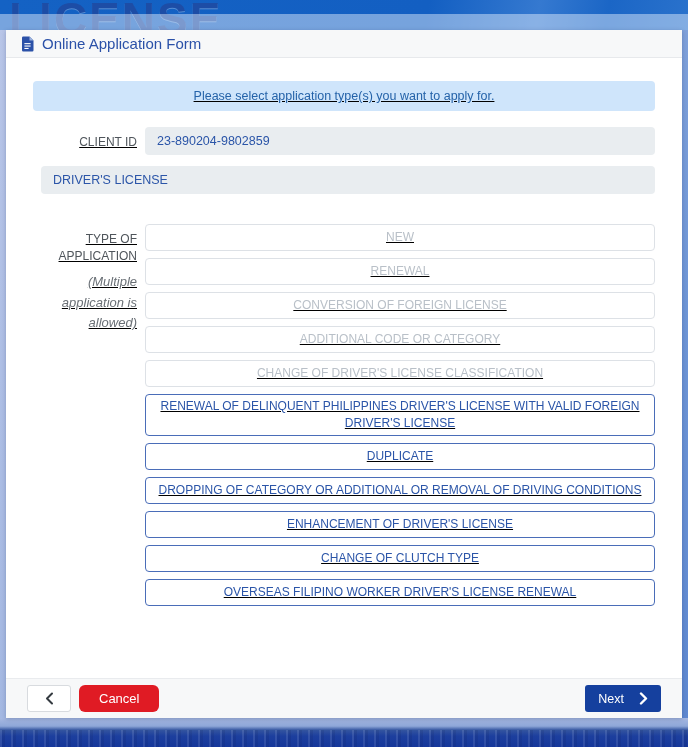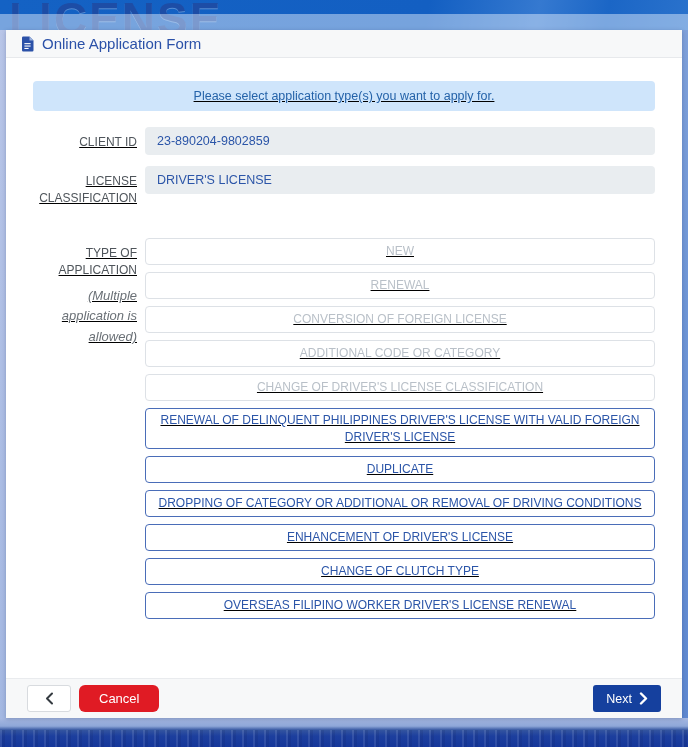--- a/index.html
+++ b/index.html
@@ -101,21 +101,21 @@
   }
   .cancel-btn {
     margin-left:8px; height:27px; padding:0 20px;
     background:#e01b24; color:#fff; border:none; border-radius:6px;
     font-size:13px; font-family:"Liberation Sans", sans-serif; cursor:pointer;
   }
   .next-btn {
     margin-left:auto; height:27px; padding:0 13px;
     background:#15409e; color:#fff; border:none; border-radius:3px;
     font-size:12.5px; font-family:"Liberation Sans", sans-serif; cursor:pointer;
-    display:flex; align-items:center; gap:7px;
+    display:flex; align-items:center; gap:15px;
   }
   .icon-svg { display:block; }
 </style>
 </head>
 <body>
 
 <div class="banner">
   <div class="banner-title">LICENSE</div>
   <div class="banner-overlay"></div>
 </div>
@@ -144,21 +144,20 @@
     </div>
 
     <div class="form-row">
       <div class="label-col">CLIENT ID</div>
       <div class="field-col">
         <input class="static-input" readonly="" value="23-890204-9802859" style="">
       </div>
     </div>
 
     <div class="form-row gap-lg">
-      <div class="label-col">LICENSE CLASSIFICATION</div>
       <div class="field-col">
         <input class="static-input" readonly="" value="DRIVER'S LICENSE" style="">
       </div>
     </div>
 
     <div class="form-row last">
       <div class="label-col">
         <span>TYPE OF APPLICATION</span>
         <span class="label-note">(Multiple application is allowed)</span>
       </div>

